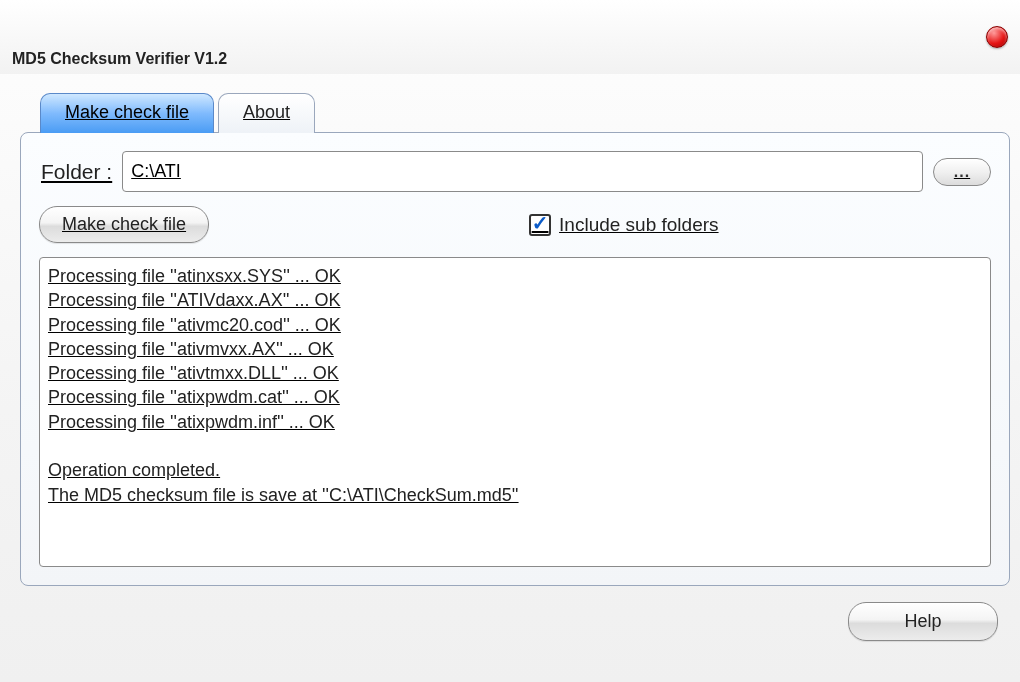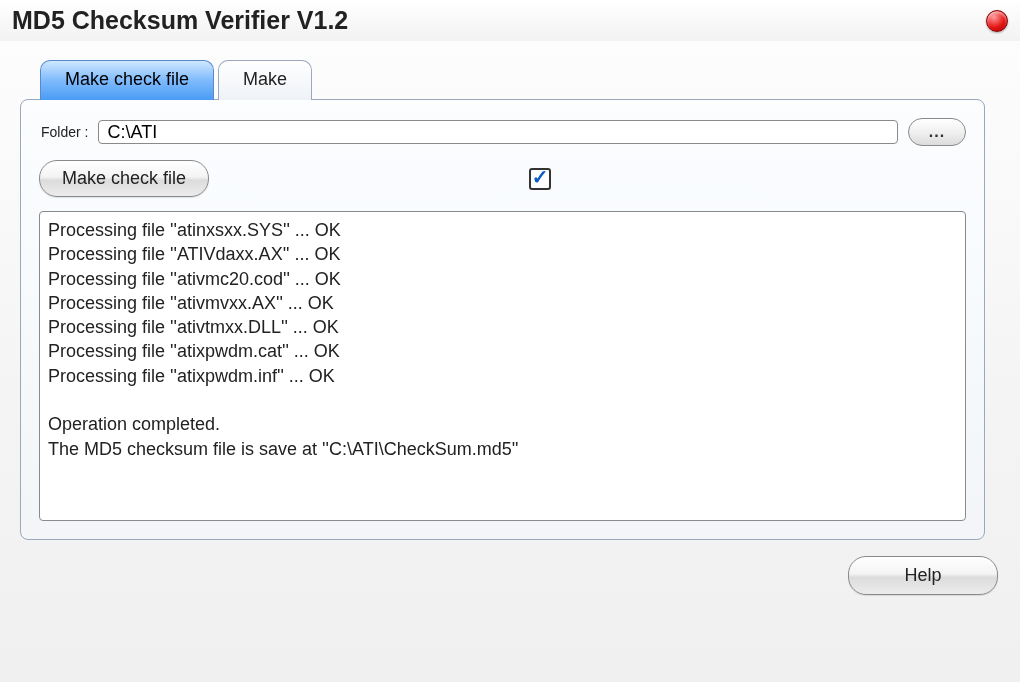--- a/index.html
+++ b/index.html
@@ -19,34 +19,36 @@
   }
   .titlebar {
     display: flex;
     align-items: center;
     justify-content: space-between;
     padding: 6px 12px;
     background: linear-gradient(to bottom, #ffffff, #f2f2f2);
   }
   .titlebar-title {
     font-weight: bold;
-    font-size: 25px;
-    color: #222;
+    font-size: 16px;
+    color: #222;
+    margin-top: 44px;
   }
   .close-btn {
     width: 22px;
     height: 22px;
     border-radius: 50%;
     background: radial-gradient(circle at 35% 30%, #ff9a9a 0%, #e51414 55%, #990000 100%);
     border: 1px solid #880000;
     box-shadow: inset 0 2px 3px rgba(255,255,255,0.6), 0 1px 2px rgba(0,0,0,0.3);
     cursor: pointer;
   }
   .tab-container {
-    margin: 18px 35px 0 20px;
+    margin: 18px 10px 0 20px;
+    text-decoration: underline;
   }
   .tab-row {
     display: flex;
     margin-left: 20px;
     position: relative;
     z-index: 2;
   }
   .tab {
     border: 1px solid #9aa7bc;
     border-bottom: none;
@@ -74,27 +76,27 @@
     position: relative;
     z-index: 1;
   }
   .folder-row {
     display: flex;
     align-items: center;
     gap: 10px;
     margin-bottom: 14px;
   }
   .folder-label {
-    font-size: 14px;
+    font-size: 21px;
     color: #222;
     padding-left: 2px;
   }
   .folder-input {
     flex: 1;
-    height: 24px;
+    height: 41px;
     border: 1px solid #8a8a8a;
     border-radius: 4px;
     padding: 0 8px;
     font-size: 18px;
     font-family: inherit;
     background: #fff;
   }
   .browse-btn {
     width: 58px;
     height: 28px;
@@ -193,41 +195,42 @@
     <div class="titlebar-title">MD5 Checksum Verifier V1.2</div>
     <div class="close-btn"></div>
   </div>
 
   <div class="tab-container">
     <div class="tab-row">
       <div class="tab active">
         <span>Make check file</span>
       </div>
       <div class="tab">
-        <span>Make</span>
+        <span>About</span>
       </div>
     </div>
 
     <div class="tab-panel">
       <div class="folder-row">
         <span class="folder-label">Folder :</span>
         <input class="folder-input" type="text" value="C:\ATI" style="">
         <button class="browse-btn">
           <span>...</span>
         </button>
       </div>
 
       <div class="action-row">
         <button class="pill-button">
           <span>Make check file</span>
         </button>
         <div class="checkbox-wrap">
           <span class="checkbox-box">
             <span class="checkbox-check">✓</span>
           </span>
+          <span class="checkbox-label">Include sub folders</span>
         </div>
       </div>
 
       <div class="log-area">Processing file ''atinxsxx.SYS'' ... OK
 Processing file ''ATIVdaxx.AX'' ... OK
 Processing file ''ativmc20.cod'' ... OK
 Processing file ''ativmvxx.AX'' ... OK
 Processing file ''ativtmxx.DLL'' ... OK
 Processing file ''atixpwdm.cat'' ... OK
 Processing file ''atixpwdm.inf'' ... OK

